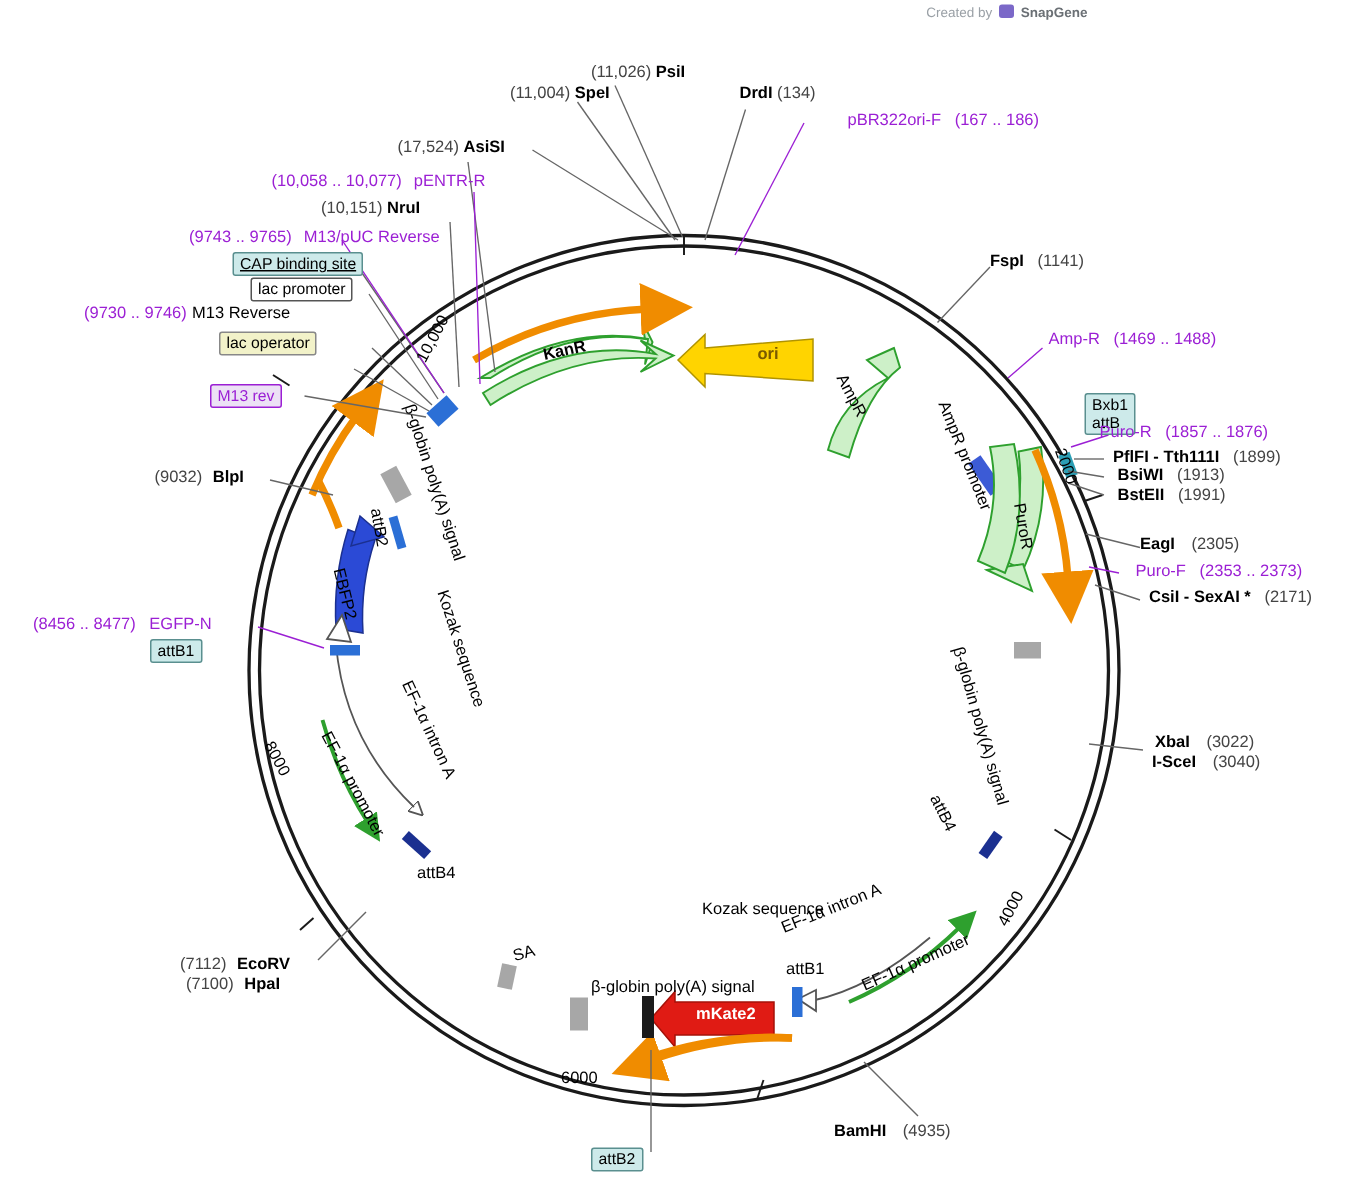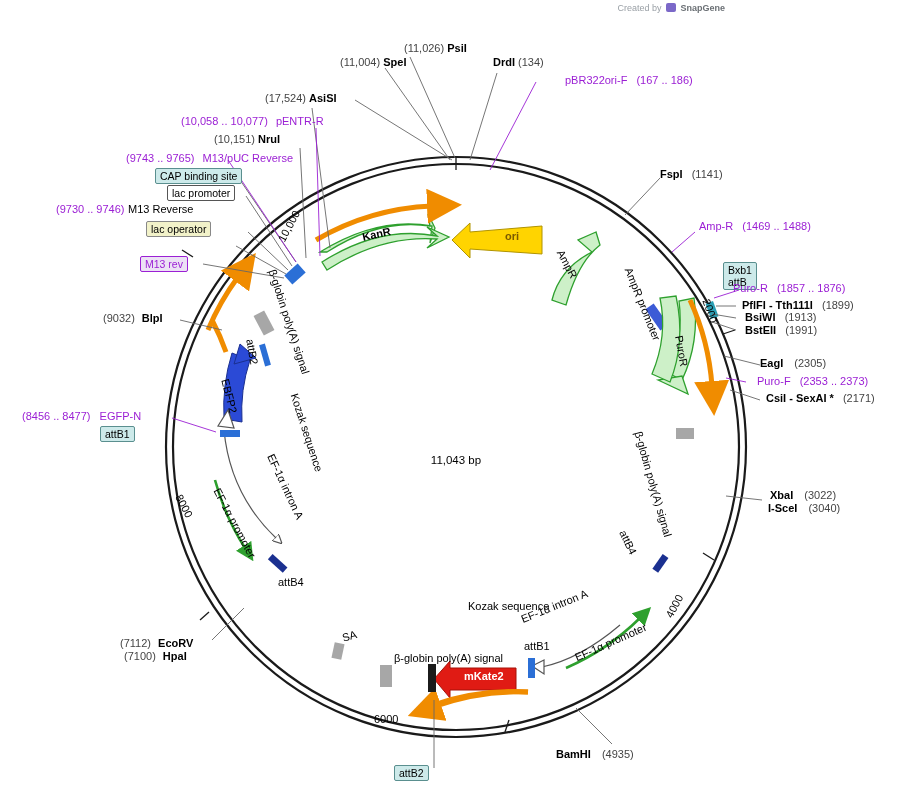--- a/index.html
+++ b/index.html
@@ -138,21 +138,21 @@
       <line x1="612" y1="744" x2="576" y2="708"></line>
     </g>
 
     <g stroke="#666" stroke-width="0.9" fill="none">
       <line x1="180" y1="320" x2="222" y2="330"></line>
       <line x1="212" y1="640" x2="244" y2="608"></line>
       <line x1="434" y1="768" x2="434" y2="700"></line>
     </g>
   </svg>
 
-  <div class="abs lbl" style="left:404px;top:42px;">
+  <div class="abs lbl" style="left:394px;top:42px;">
     <span class="gray">(11,026)</span>
     <span class="bold">PsiI</span>
   </div>
   <div class="abs lbl" style="left:340px;top:56px;">
     <span class="gray">(11,004)</span>
     <span class="bold">SpeI</span>
   </div>
   <div class="abs lbl" style="left:493px;top:56px;">
     <span class="bold">DrdI</span>
     <span class="gray">(134)</span>
@@ -170,21 +170,21 @@
     <span style="margin-left:5px">pENTR-R</span>
   </div>
   <div class="abs lbl" style="left:214px;top:133px;">
     <span class="gray">(10,151)</span>
     <span class="bold">NruI</span>
   </div>
   <div class="abs lbl purple" style="left:126px;top:152px;">
     <span>(9743 .. 9765)</span>
     <span style="margin-left:5px">M13/pUC Reverse</span>
   </div>
-  <div class="abs boxed box-cyan" style="left:155px;top:168px;">
+  <div class="abs boxed box-cyan" style="left:155px;top:168px;text-decoration:underline;">
     <span>CAP binding site</span>
   </div>
   <div class="abs boxed" style="left:167px;top:185px;">
     <span>lac promoter</span>
   </div>
   <div class="abs lbl purple" style="left:56px;top:203px;">
     
     <span>(9730 .. 9746)</span>
   </div>
   <div class="abs lbl" style="left:128px;top:203px;">
@@ -367,21 +367,20 @@
     <span class="bold" style="margin-left:4px">EcoRV</span>
   </div>
   <div class="abs lbl" style="left:124px;top:650px;">
     <span class="gray">(7100)</span>
     <span class="bold" style="margin-left:4px">HpaI</span>
   </div>
   <div class="abs boxed box-cyan" style="left:394px;top:765px;">
     <span>attB2</span>
   </div>
 
-  <div class="abs center-sub" style="left:306px;top:454px;width:300px;">11,043 bp</div>
 
   <div class="abs lbl" style="left:698px;top:305px;transform:rotate(70deg);">2000</div>
   <div class="abs lbl" style="left:662px;top:600px;transform:rotate(-62deg);">4000</div>
   <div class="abs lbl" style="left:374px;top:713px;">6000</div>
   <div class="abs lbl" style="left:172px;top:500px;transform:rotate(62deg);">8000</div>
   <div class="abs lbl" style="left:272px;top:220px;transform:rotate(-62deg);">10,000</div>
 
   <div class="abs lbl bold" style="left:362px;top:228px;transform:rotate(-12deg);">KanR</div>
   <div class="abs lbl bold" style="left:505px;top:230px;color:#7a5a00;">ori</div>
   <div class="abs lbl" style="left:552px;top:258px;transform:rotate(62deg);">AmpR</div>

